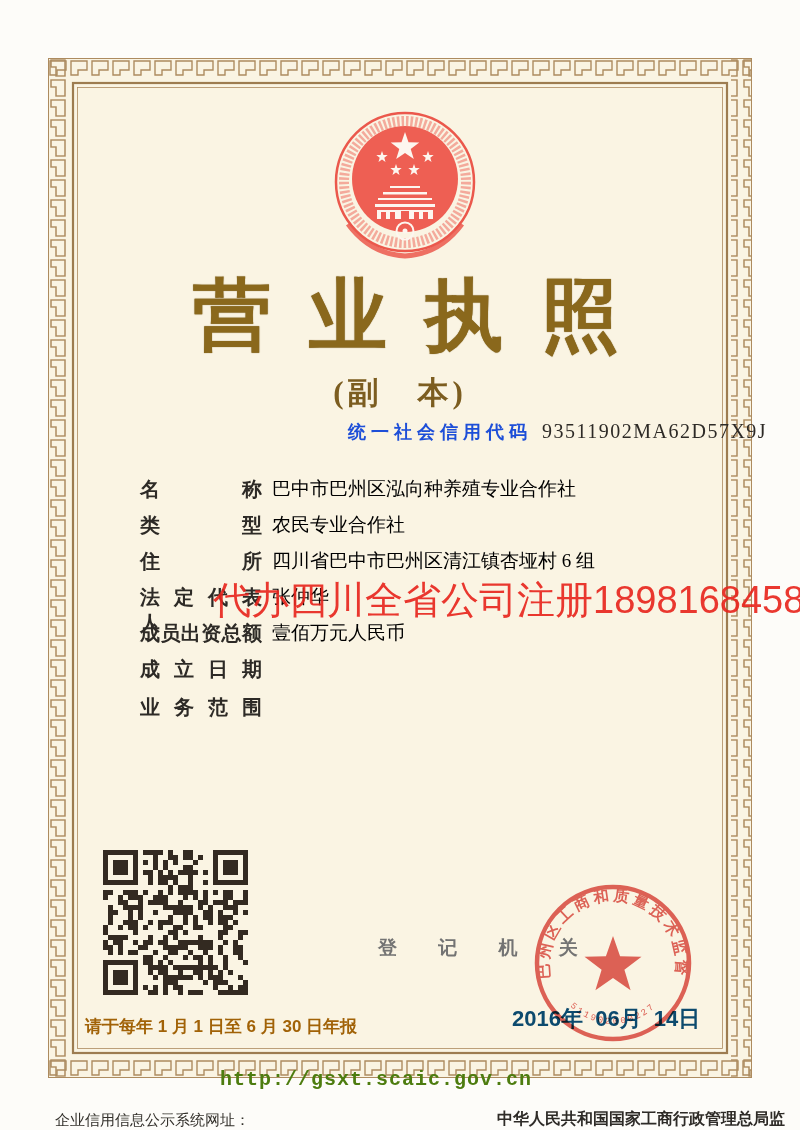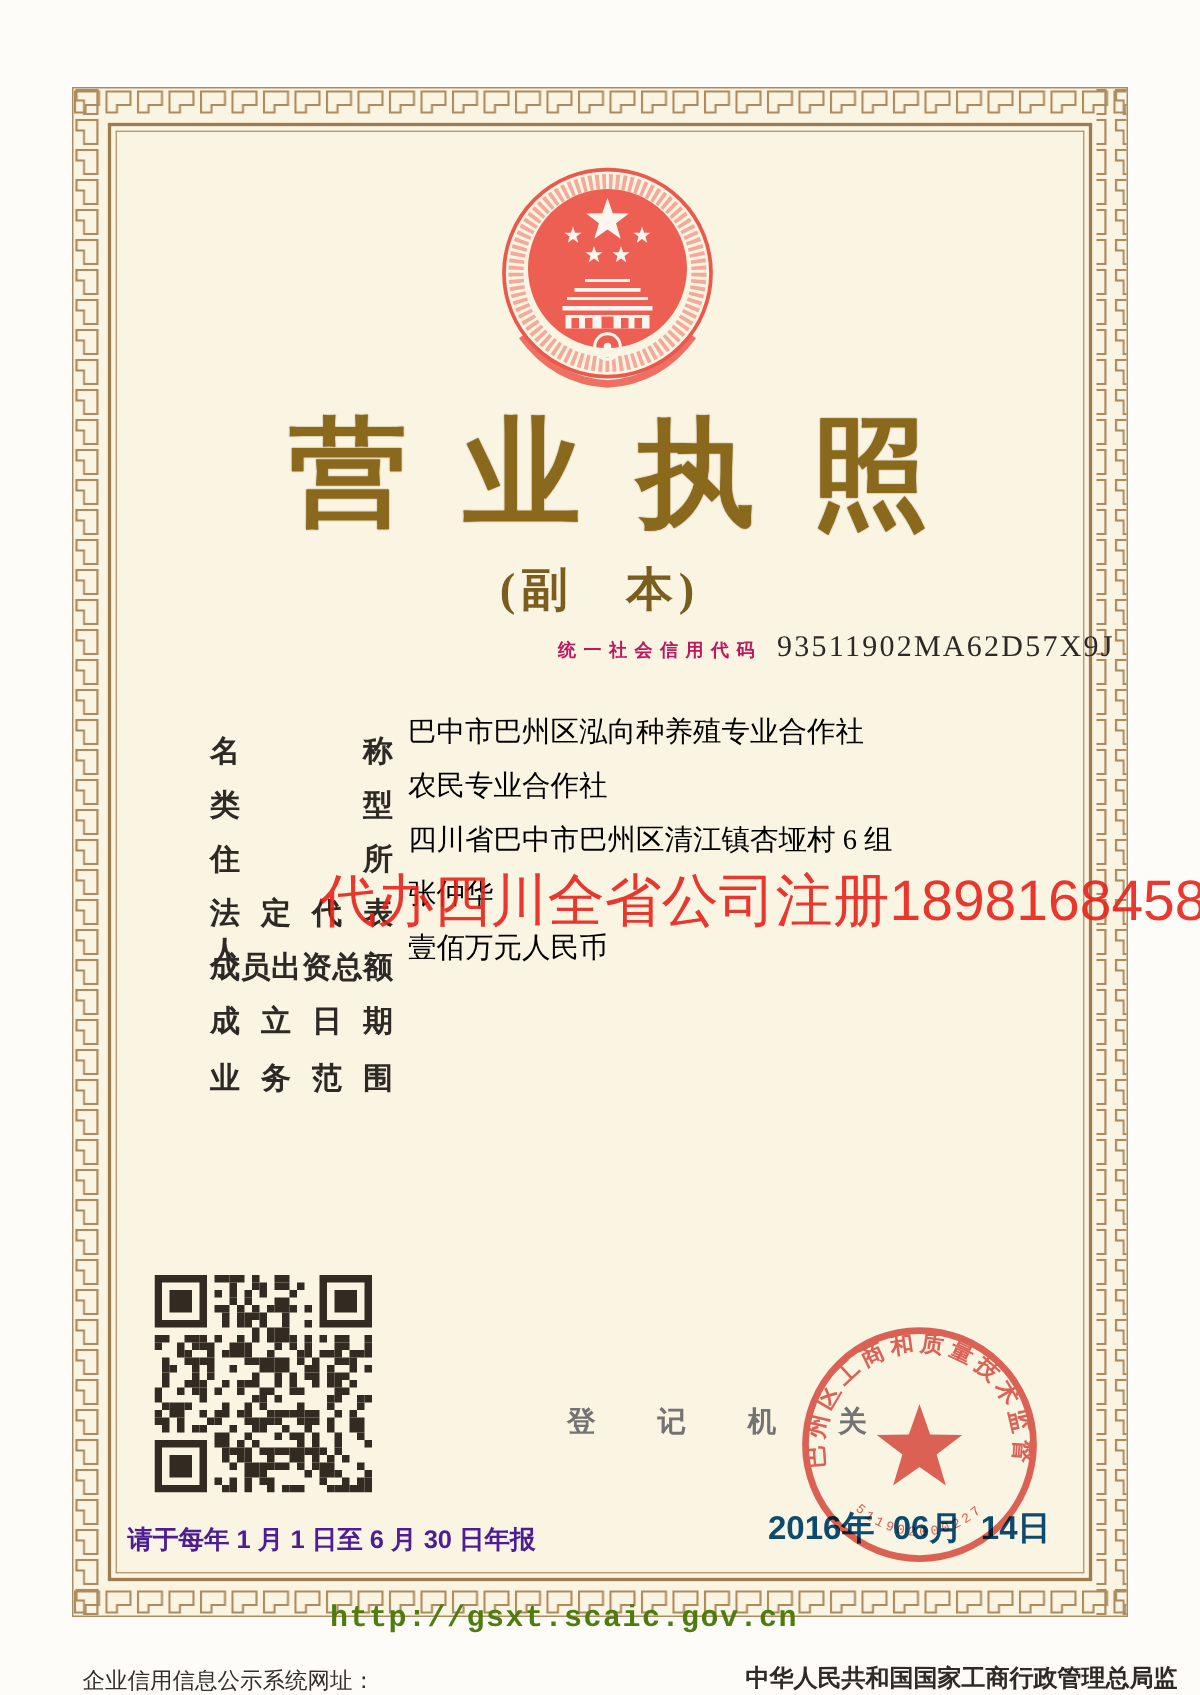--- a/index.html
+++ b/index.html
@@ -20,48 +20,47 @@
     letter-spacing:38px;padding-left:50px;line-height:1;
     font-family:"Liberation Sans","DejaVu Sans",sans-serif;
     text-shadow:0 0 1px #6f5316;
   }
   .subtitle{
     left:0;right:0;top:372px;text-align:center;z-index:2;
     font-size:31px;font-weight:700;color:#7c5d20;letter-spacing:4px;
     font-family:"Liberation Serif","DejaVu Serif",serif;
   }
   .code-row{left:348px;top:420px;z-index:2;display:flex;align-items:baseline;}
-  .code-label{font-size:12px;font-weight:700;color:#be185d;letter-spacing:5px;margin-left:24px;}
+  .code-label{font-size:18px;font-weight:700;color:#1d4ed8;letter-spacing:5px;}
   .code-value{font-size:20px;color:#2d2a26;margin-left:10px;letter-spacing:1.5px;
     font-family:"Liberation Serif","DejaVu Serif",serif;}
   
   .row{left:140px;z-index:2;display:flex;align-items:flex-start;}
   .row .lbl{
     width:122px;flex:0 0 122px;font-size:20px;font-weight:700;color:#2d2a26;
     text-align:justify;text-align-last:justify;text-justify:inter-word;
     line-height:1.3;
-    margin-top:12px;
   }
   .row .val{
     margin-left:10px;font-size:19px;color:#000000;line-height:1.35;
     font-family:"Liberation Serif","DejaVu Serif",serif;
     white-space:nowrap;
   }
   .row .val.scope{
     white-space:normal;width:452px;font-size:18px;line-height:29px;text-align:justify;
   }
   
   .watermark{
     left:213px;top:575px;z-index:6;
     font-size:38px;color:#e8231b;font-weight:500;white-space:nowrap;
     opacity:.9;letter-spacing:0px;
   }
   
   #qr{left:103px;top:850px;z-index:2;}
-  .annual-note{left:85px;top:1015px;z-index:2;font-size:17px;font-weight:700;color:#4c1d95;}
+  .annual-note{left:85px;top:1015px;z-index:2;font-size:17px;font-weight:700;color:#a16207;}
   .reg-label{left:378px;top:935px;z-index:2;font-size:19px;font-weight:700;color:#737373;letter-spacing:18px;}
   .issue-date{left:512px;top:1004px;z-index:3;font-size:22px;font-weight:700;color:#0c4a6e;white-space:pre;}
   #seal{left:528px;top:878px;z-index:4;mix-blend-mode:multiply;opacity:.88;}
   
   .gov-url{
     left:220px;top:1068px;z-index:5;font-size:20px;font-weight:700;color:#4d7c0f;
     font-family:"Liberation Mono","DejaVu Sans Mono",monospace;
     letter-spacing:1px;
   }
   .footer-left{left:55px;top:1111px;z-index:2;font-size:15px;color:#33302b;

